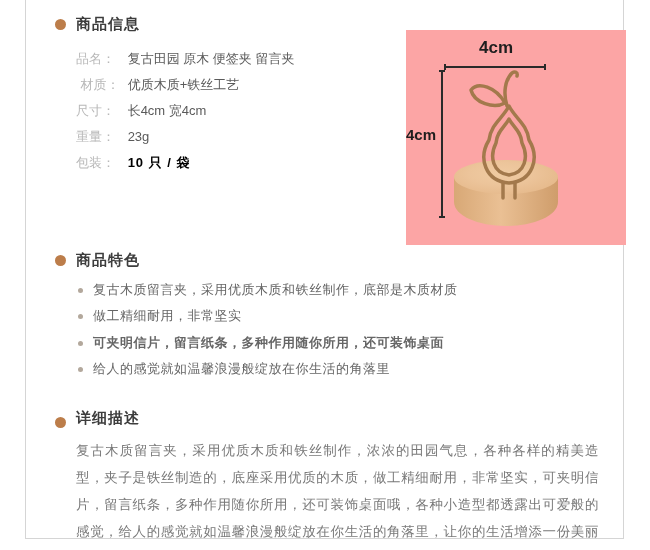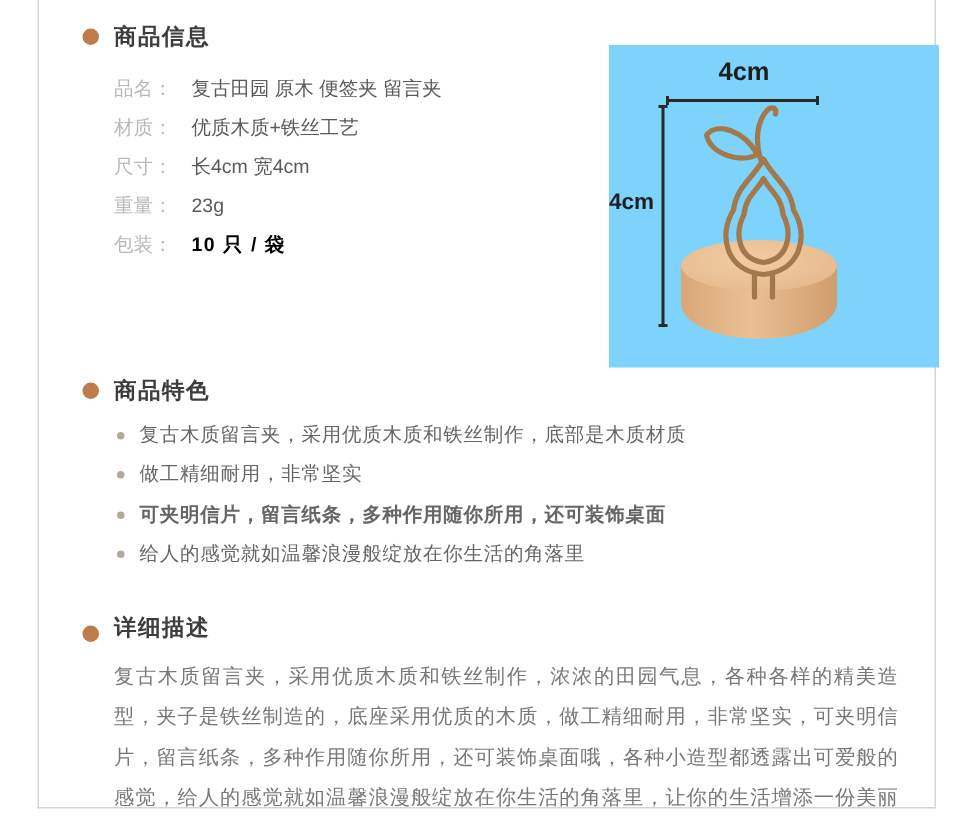--- a/index.html
+++ b/index.html
@@ -30,21 +30,21 @@
 
   .feature-row{position:absolute;left:52px;height:18px;display:flex;align-items:center;}
   .feature-dot{width:5px;height:5px;border-radius:50%;background:#b3a89c;
     display:inline-block;margin-right:10px;flex:0 0 5px;}
   .feature-text{font-size:13px;color:#666;letter-spacing:.5px;white-space:nowrap;}
 
   .desc-paragraph{position:absolute;left:50px;top:437px;width:523px;
     font-size:13.5px;color:#787878;line-height:27px;text-align:justify;letter-spacing:.5px;}
 
   
-  .photo{position:absolute;left:380px;top:30px;width:220px;height:215px;background:#7dd3fc;}
+  .photo{position:absolute;left:380px;top:30px;width:220px;height:215px;background:#fca5a5;}
   .dim-top-label{position:absolute;left:58px;top:8px;width:64px;text-align:center;
     font-size:17px;font-weight:bold;color:#1e1e1e;}
   .dim-h-line{position:absolute;left:38px;top:36px;width:102px;height:2px;background:var(--line);}
   .dim-h-line:before,.dim-h-line:after{content:"";position:absolute;top:-2px;width:2px;height:6px;background:var(--line);}
   .dim-h-line:before{left:0;}
   .dim-h-line:after{right:0;}
   .dim-v-line{position:absolute;left:35px;top:40px;width:2px;height:148px;background:var(--line);}
   .dim-v-line:before,.dim-v-line:after{content:"";position:absolute;left:-2px;width:6px;height:2px;background:var(--line);}
   .dim-v-line:before{top:0;}
   .dim-v-line:after{bottom:0;}
@@ -68,21 +68,21 @@
 
     <div class="section-header" style="top:14px;">
       <span class="section-bullet"></span>
       <span class="section-title">商品信息</span>
     </div>
 
     <div class="info-row" style="top:46px;">
       <span class="info-label">品名：</span>
       <span class="info-value">复古田园 原木 便签夹 留言夹</span>
     </div>
-    <div class="info-row" style="top:72px;">
+    <div class="info-row" style="top:72px;text-align:center;">
       <span class="info-label">材质：</span>
       <span class="info-value">优质木质+铁丝工艺</span>
     </div>
     <div class="info-row" style="top:98px;">
       <span class="info-label">尺寸：</span>
       <span class="info-value">长4cm 宽4cm</span>
     </div>
     <div class="info-row" style="top:124px;">
       <span class="info-label">重量：</span>
       <span class="info-value">23g</span>

